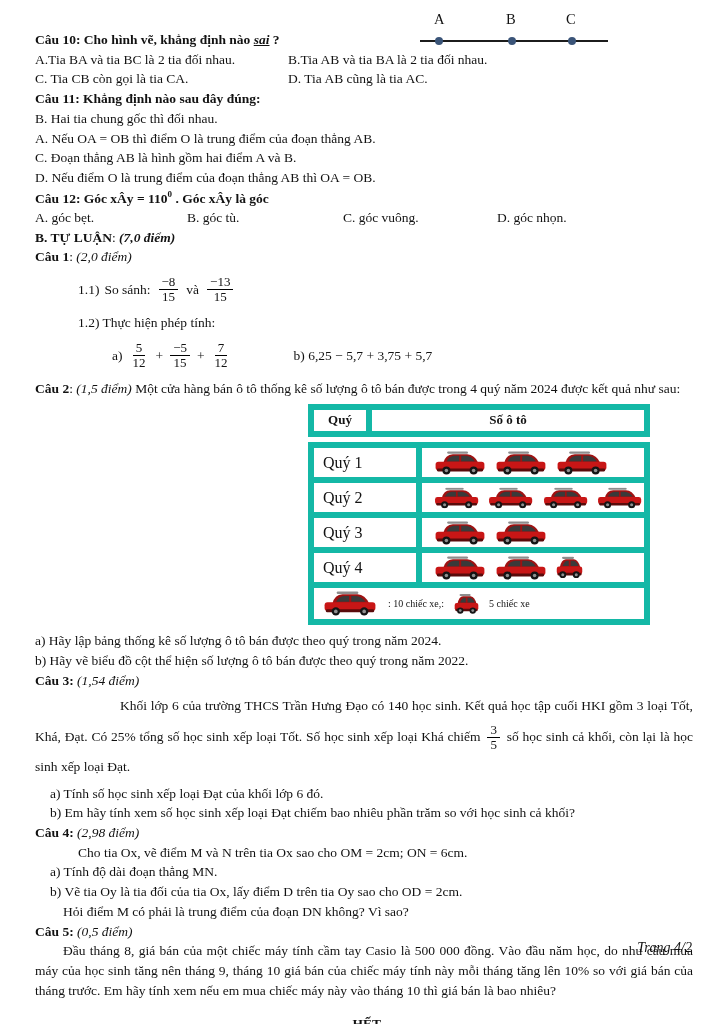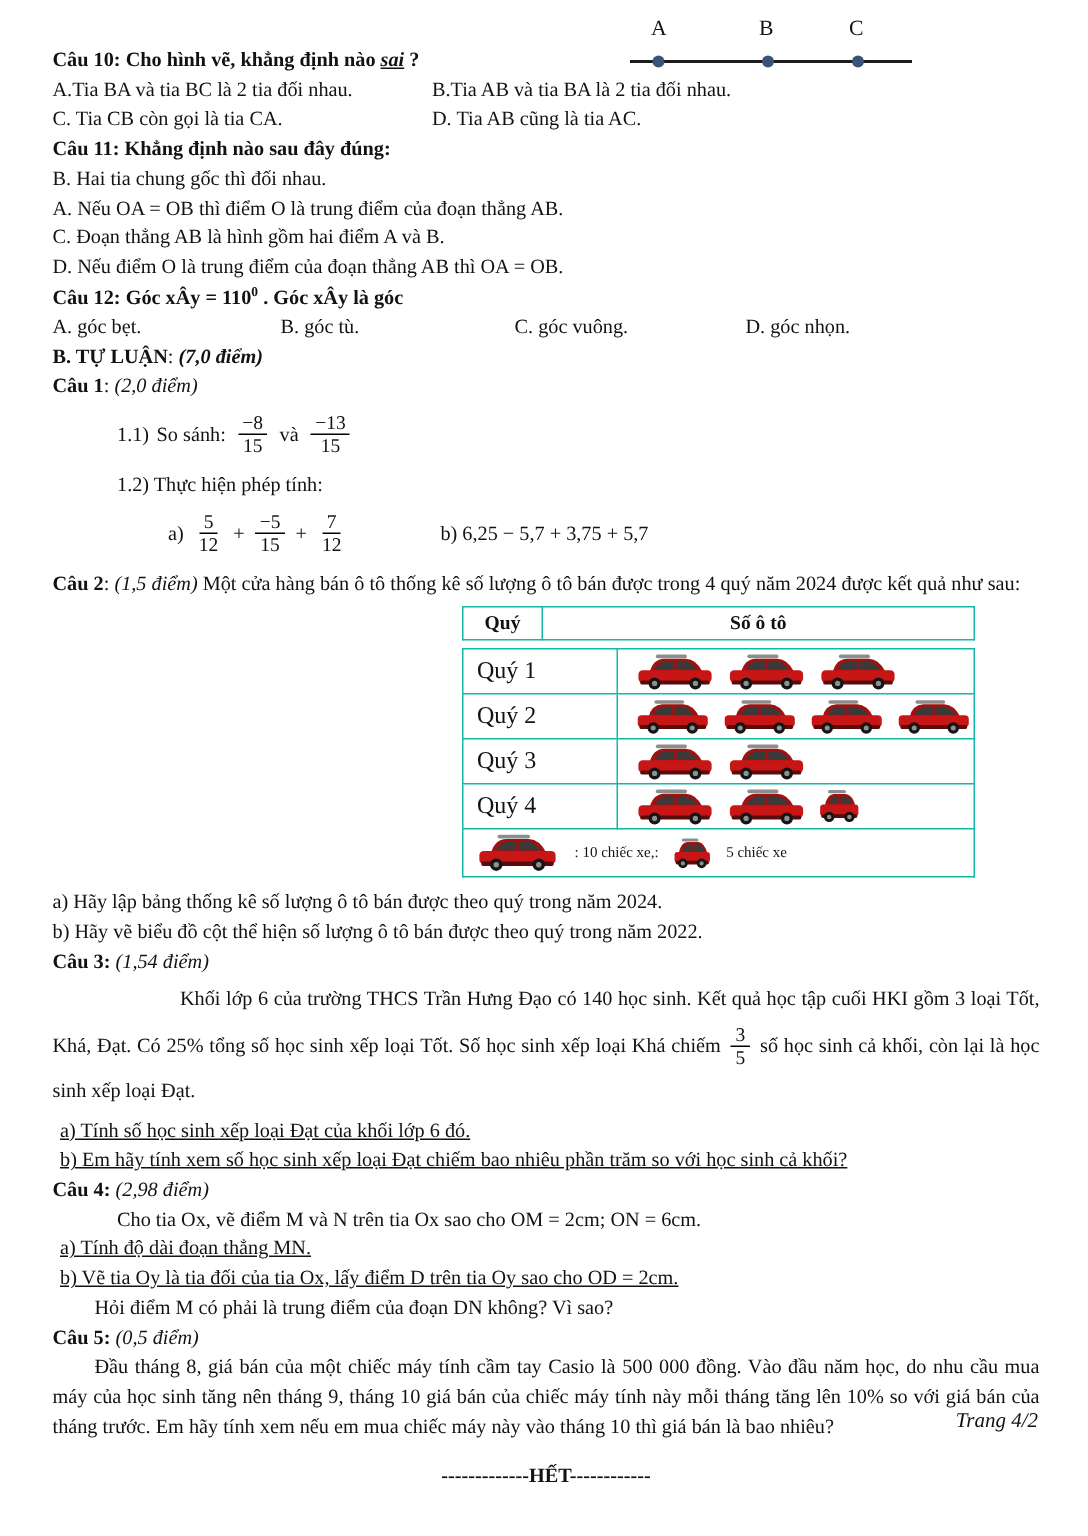--- a/index.html
+++ b/index.html
@@ -24,30 +24,30 @@
   .mathline{display:flex;align-items:center;margin-left:43px;height:46px;gap:5px;}
   .mathline2{display:flex;align-items:center;margin-left:77px;height:46px;gap:4px;}
   .bgroup{margin-left:56px;}
   
   .diagram{position:absolute;left:418px;top:11px;width:195px;height:40px;}
   .diagram .pt{position:absolute;top:0;font-size:14.5px;}
   .diagram svg{position:absolute;left:0;top:0;}
   
   .stats{margin:6px 0 6px 273px;width:342px;}
   .stats table{border-collapse:collapse;width:342px;table-layout:fixed;}
-  .stats td{border:1px solid #14b8a6;}
+  .stats td{border:6px solid #14b8a6;}
   .hdr{margin-bottom:5px;}
   .hdr td{height:19px;text-align:center;font-weight:bold;font-size:13px;}
   .hdr .qcol{width:50px;}
   .bodytab .qcell{width:92px;padding-left:9px;font-size:16px;height:27px;}
   .bodytab .ccell{padding:2px 2px 2px 12px;}
   .cars{display:flex;align-items:center;gap:9px;}
   .legend-cell{padding:3px 4px 3px 8px;}
   .legend{display:flex;align-items:center;gap:10px;font-size:10px;}
-  .item-ab{margin-left:5px;text-decoration:underline;}
+  .item-ab{margin-left:15px;}
   .q4indent{margin-left:43px;}
   .q4question{margin-left:28px;}
   .q3para{line-height:2.25;margin:1px 0;}
   .q5para{text-indent:28px;}
   .endmark{text-align:center;font-weight:bold;margin-top:14px;}
   .footer{position:absolute;right:33px;top:940px;font-style:italic;font-size:14px;}
 </style>
 </head>
 <body>
 

